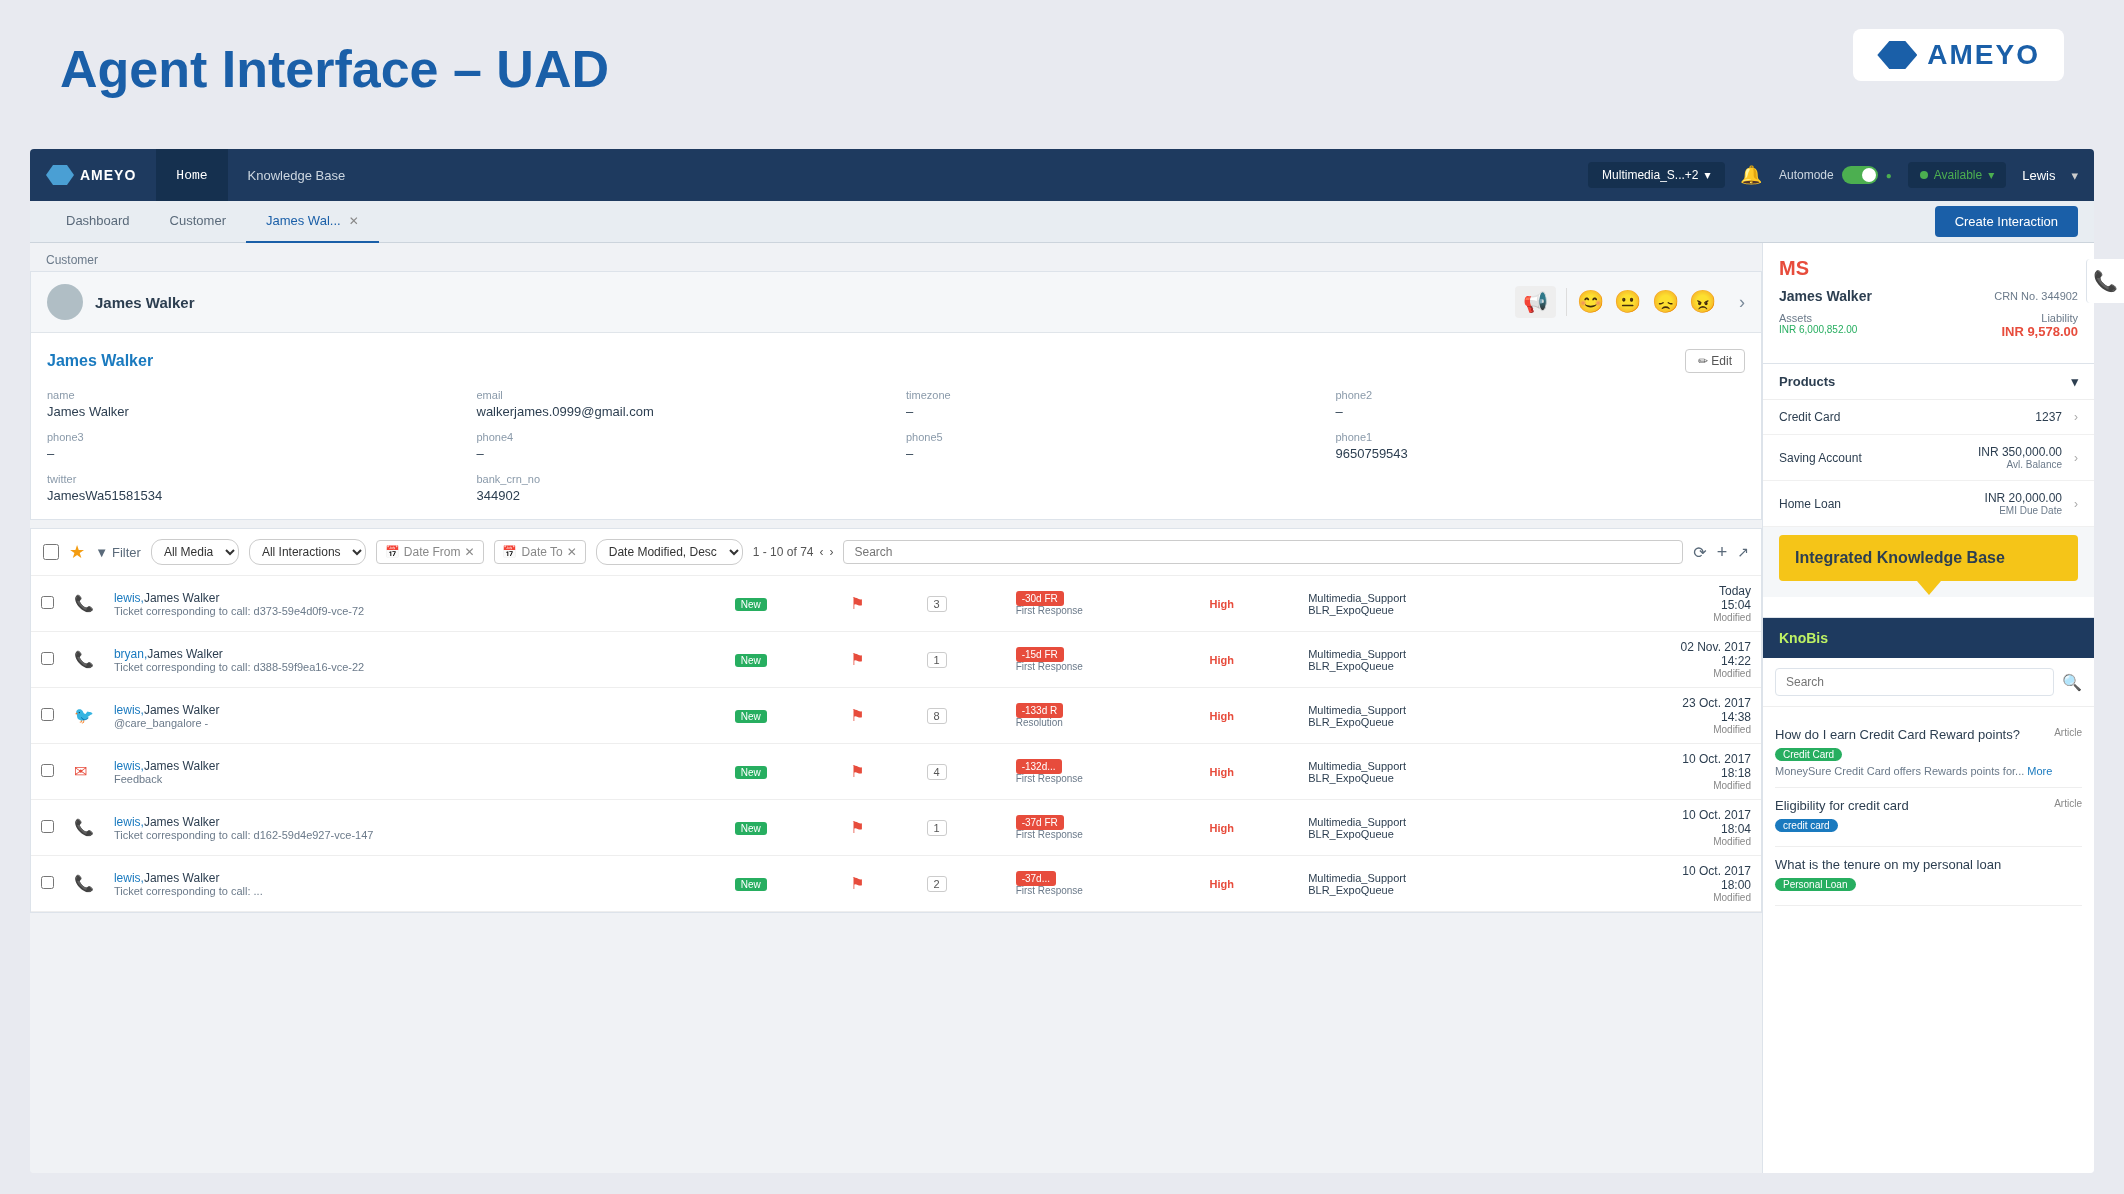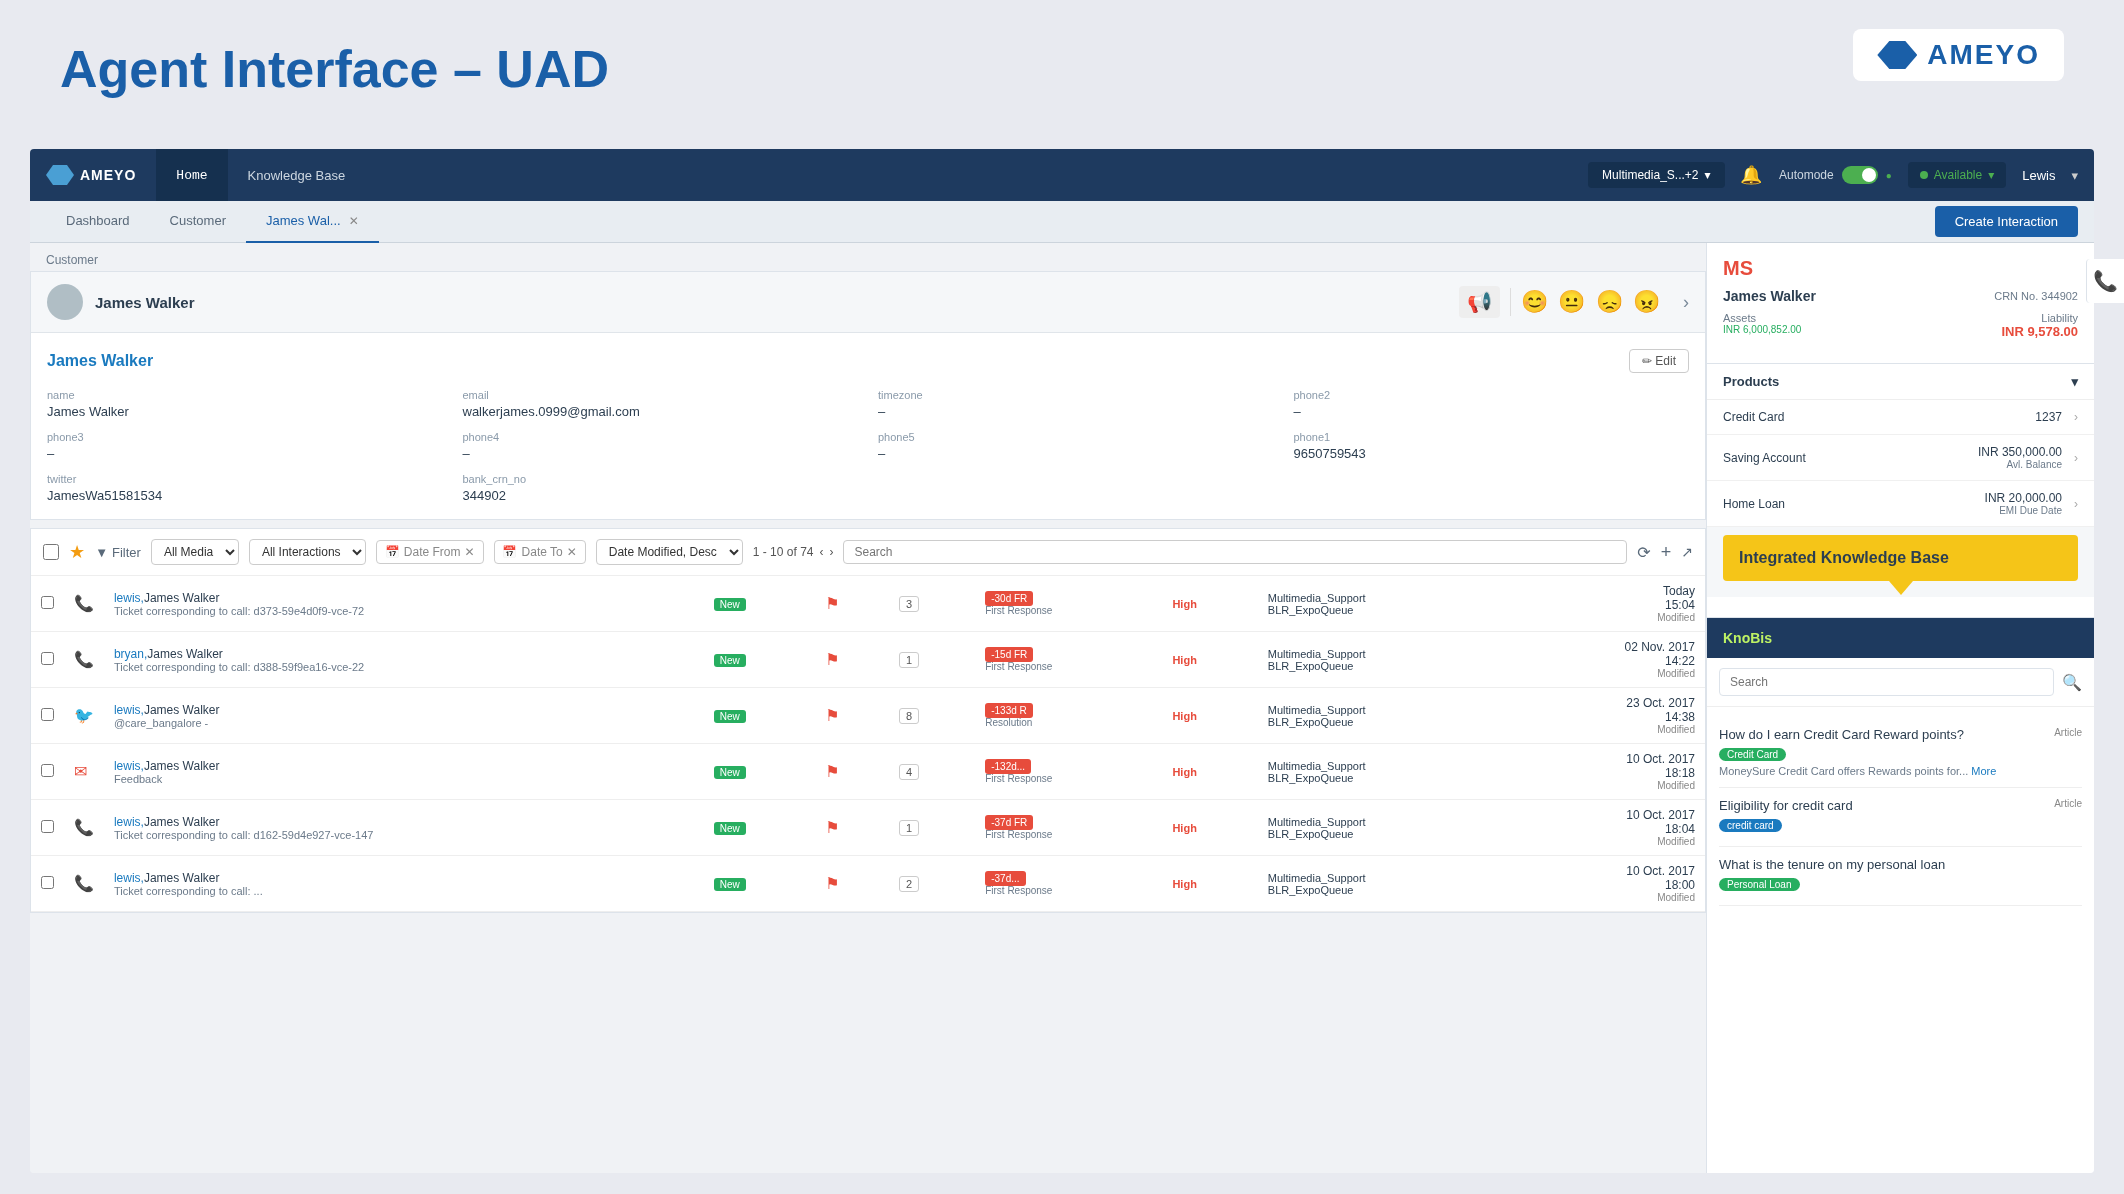--- a/index.html
+++ b/index.html
@@ -340,21 +340,21 @@
     .filter-btn {
       color: #5a6a7a;
       font-size: 13px;
       cursor: pointer;
       display: flex;
       align-items: center;
       gap: 4px;
     }
     .dropdown-select {
       border: 1px solid #ccc;
-      border-radius: 4px;
+      border-radius: 11px;
       padding: 4px 8px;
       font-size: 12px;
       color: #333;
       background: white;
     }
     .date-field {
       border: 1px solid #ccc;
       border-radius: 4px;
       padding: 4px 8px;
       font-size: 12px;
@@ -433,21 +433,21 @@
       padding: 2px 6px; border-radius: 3px; font-size: 10px;
     }
     .badge-priority {
       color: #e74c3c; font-size: 11px; font-weight: bold;
     }
     .int-queue { color: #2c3e50; font-size: 11px; }
     .int-date { color: #2c3e50; font-size: 11px; text-align: right; }
 
     
     .right-sidebar {
-      width: 388px;
+      width: 332px;
       background: #f0f2f5;
       border-left: 1px solid #dde3ea;
       display: flex;
       flex-direction: column;
       overflow: hidden;
     }
 
     
     .sidebar-customer-card {
       background: white;

